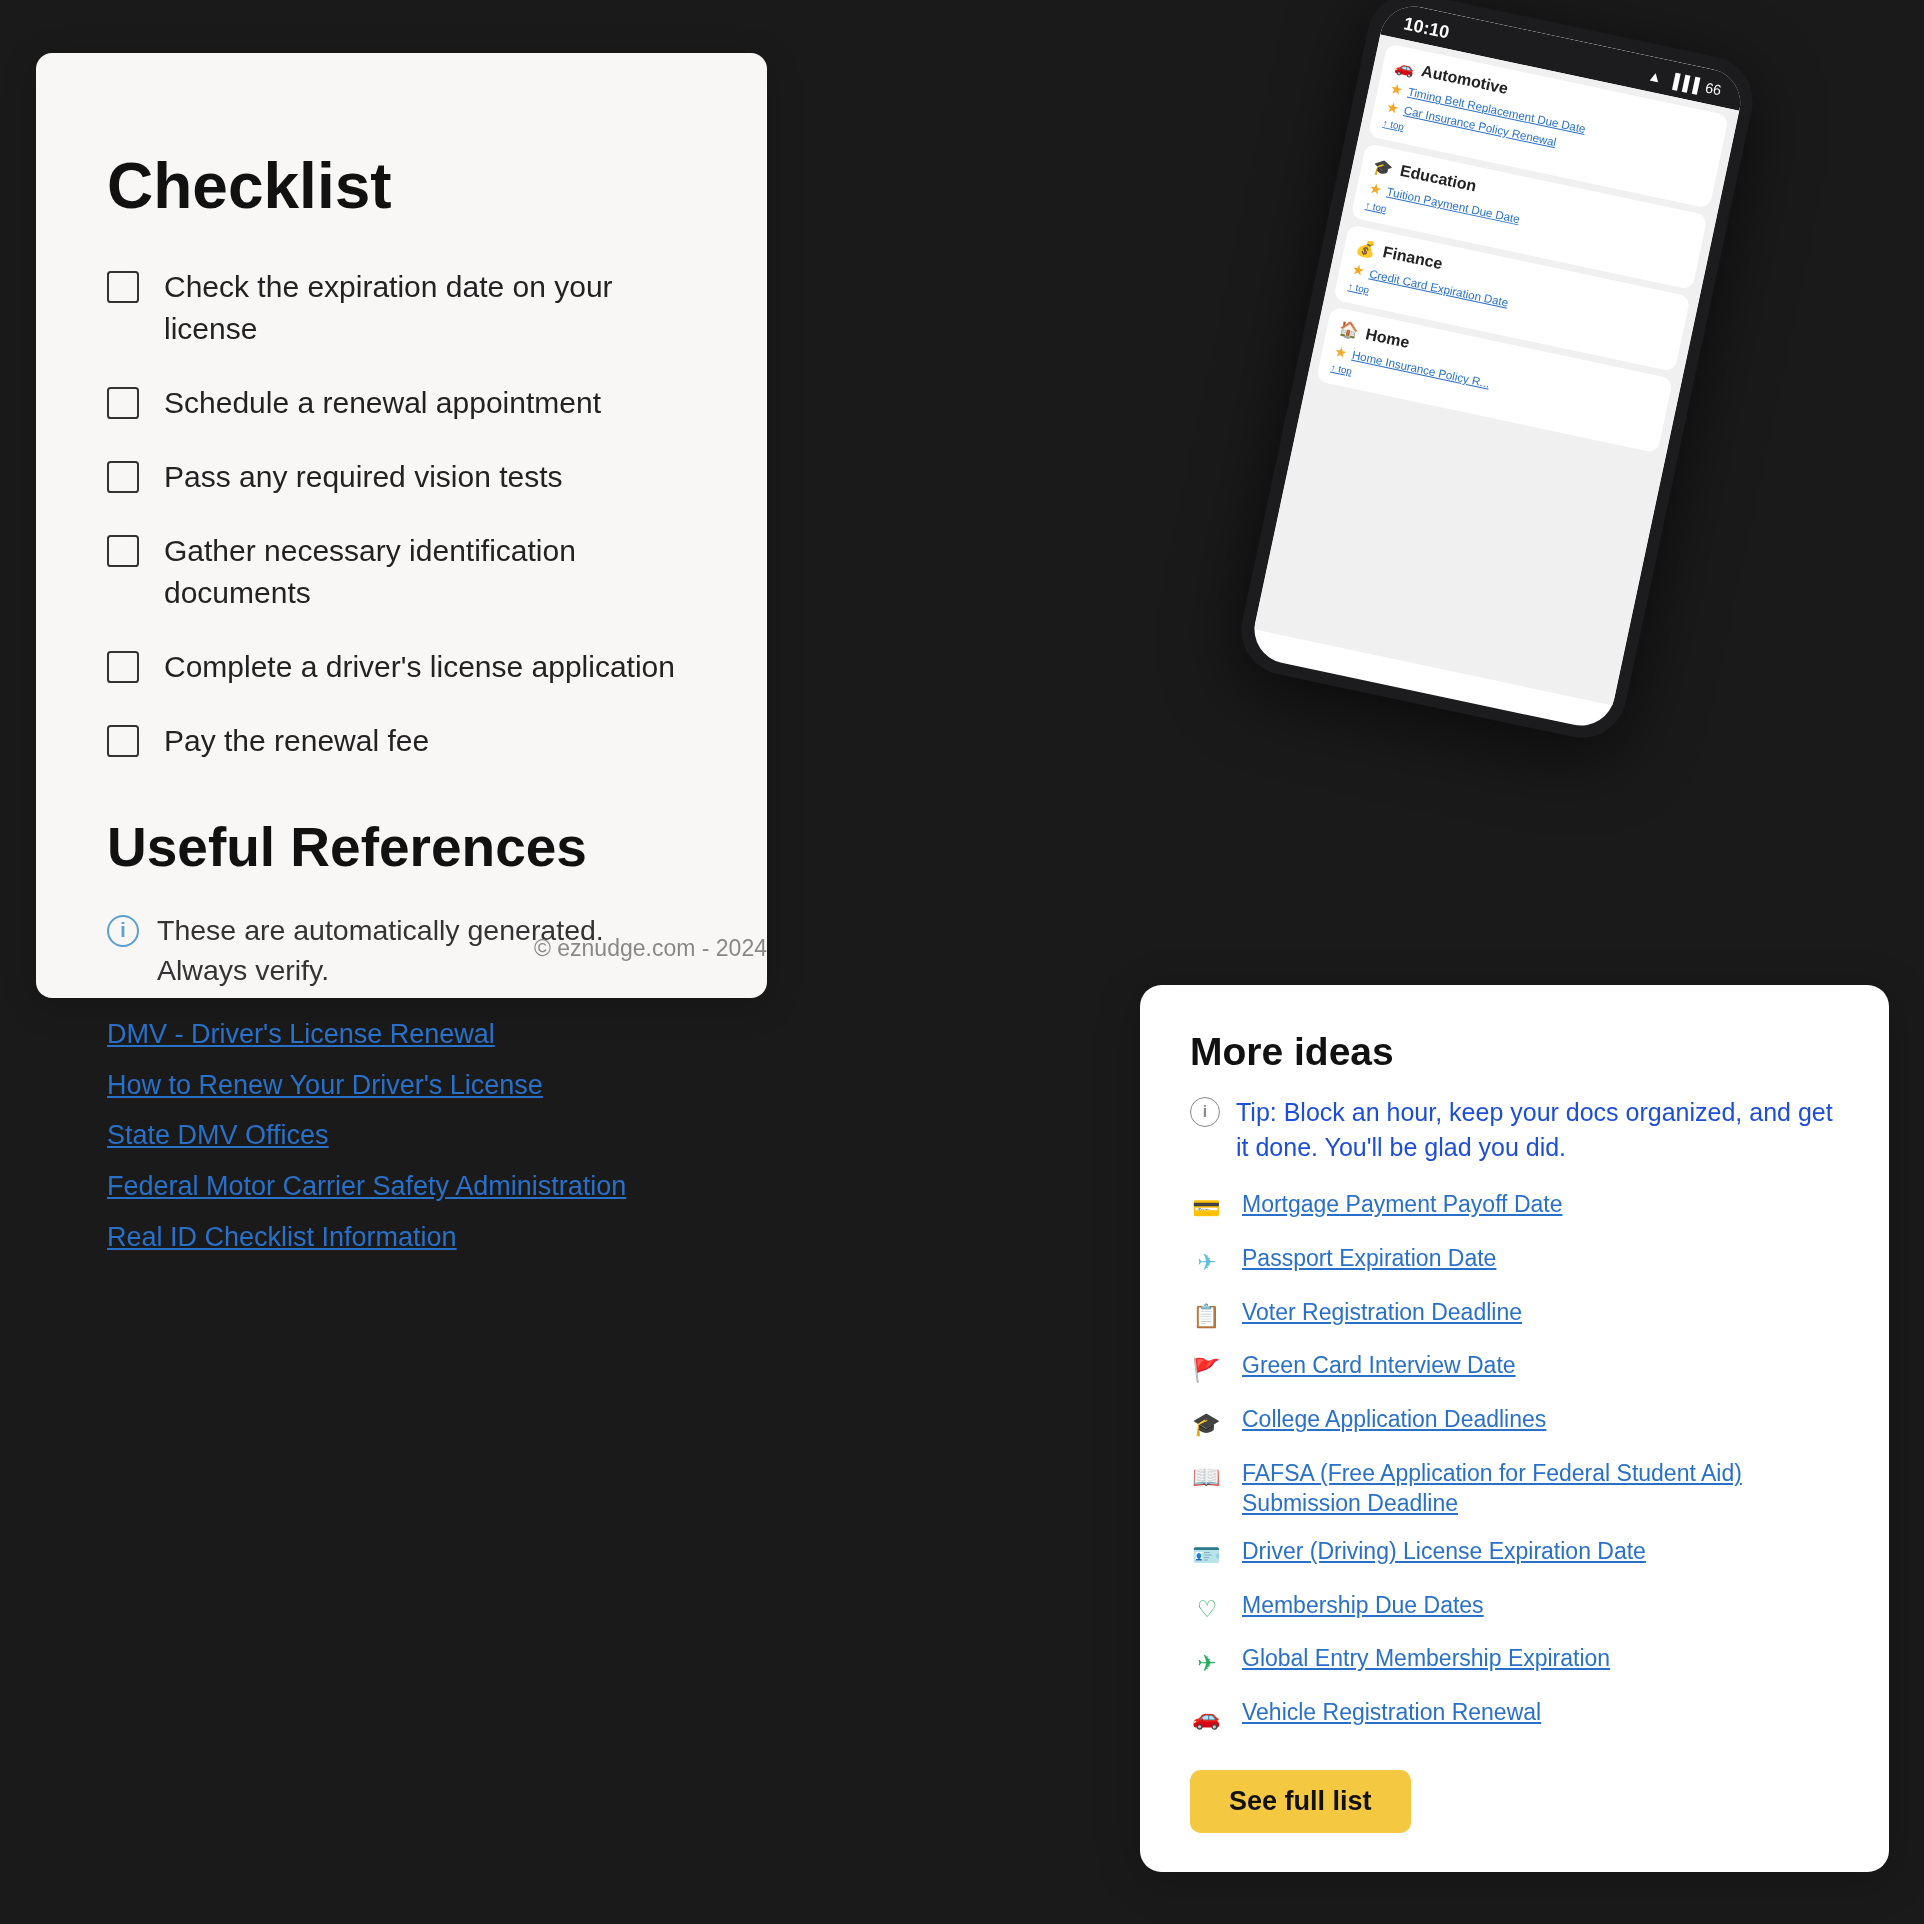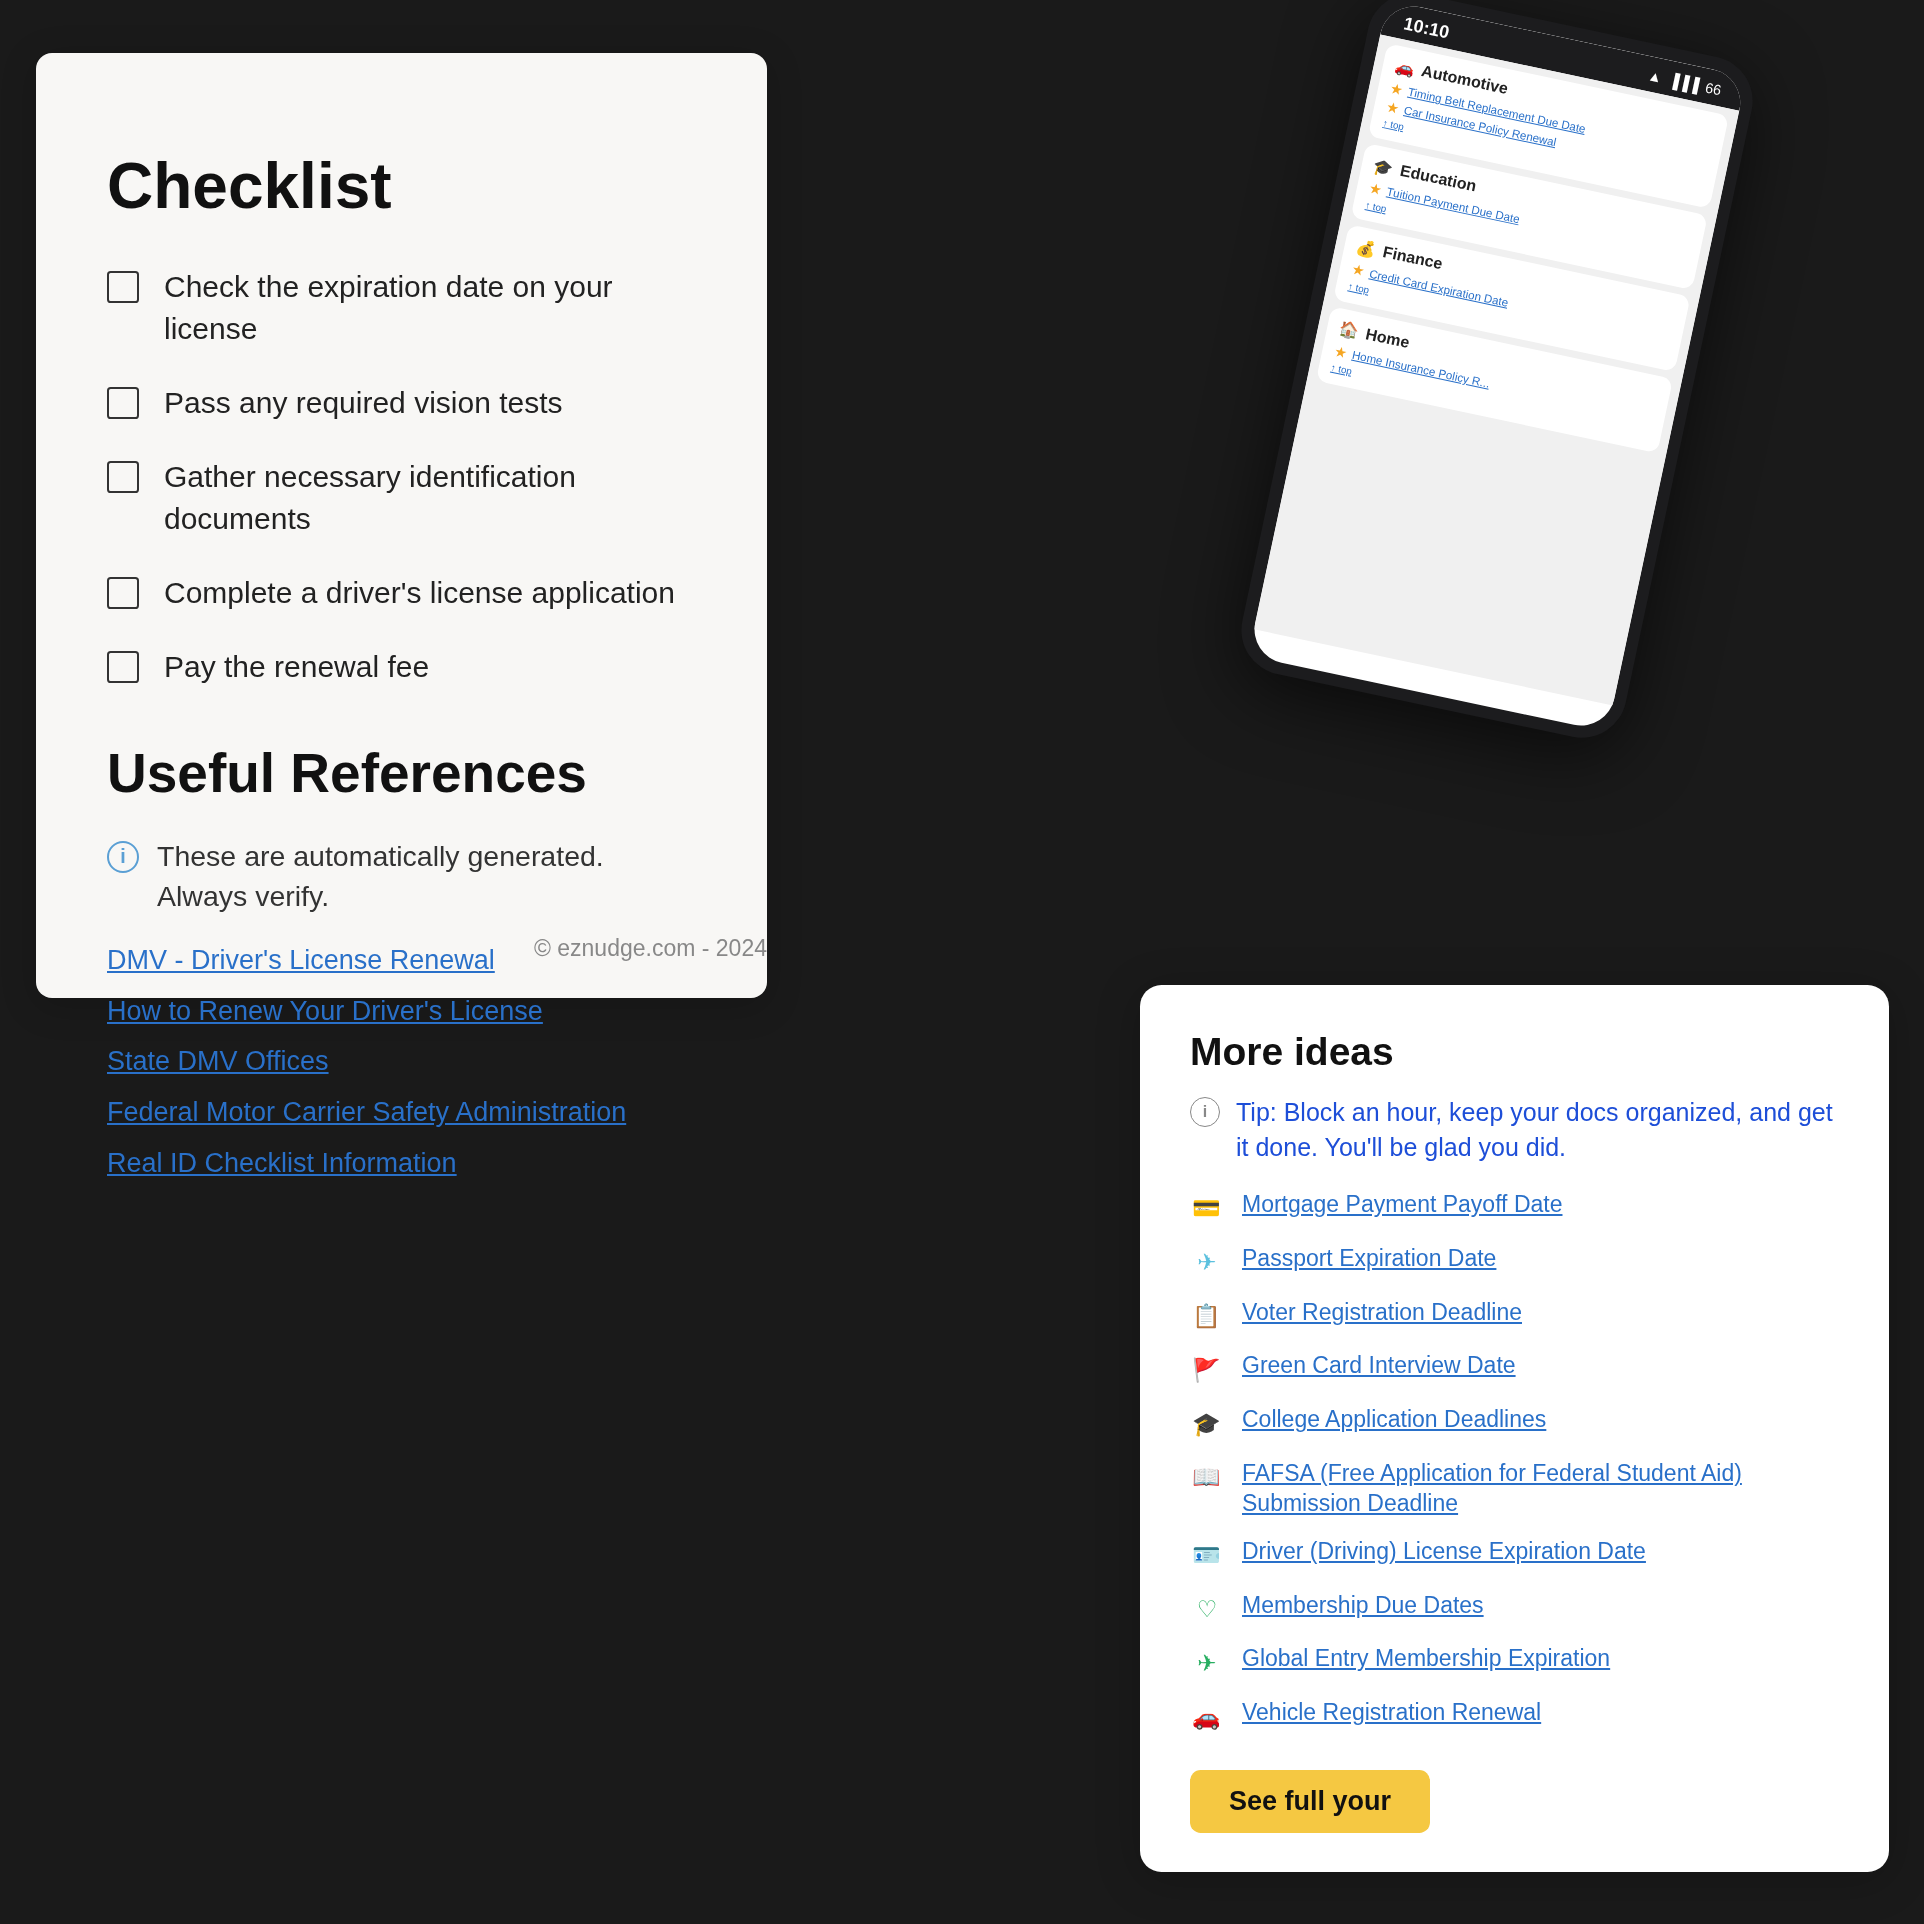--- a/index.html
+++ b/index.html
@@ -319,20 +319,24 @@
 <div class="left-card">
   <h1 class="checklist-title">Checklist</h1>
 
   <ul class="checklist-items">
   <li class="checklist-item">
       <div class="checkbox"></div>
       <span class="checklist-item-text">Check the expiration date on your license</span>
     </li>
       <li class="checklist-item">
       <div class="checkbox"></div>
+      <span class="checklist-item-text">Schedule a renewal appointment</span>
+    </li>
+      <li class="checklist-item">
+      <div class="checkbox"></div>
       <span class="checklist-item-text">Pass any required vision tests</span>
     </li>
       <li class="checklist-item">
       <div class="checkbox"></div>
       <span class="checklist-item-text">Gather necessary identification documents</span>
     </li>
       <li class="checklist-item">
       <div class="checkbox"></div>
       <span class="checklist-item-text">Complete a driver's license application</span>
     </li>
@@ -476,15 +480,15 @@
       <li class="more-ideas-item">
       <div class="idea-icon" style="color:#27ae60; font-size:23px;">✈</div>
       <a class="idea-link">Global Entry Membership Expiration</a>
     </li>
       <li class="more-ideas-item">
       <div class="idea-icon" style="color:#2970c9; font-size:23px;">🚗</div>
       <a class="idea-link">Vehicle Registration Renewal</a>
     </li>
     </ul>
 
-  <button class="see-full-list-btn">See full your</button>
+  <button class="see-full-list-btn">See full list</button>
 </div>
 
 
 </body></html>

